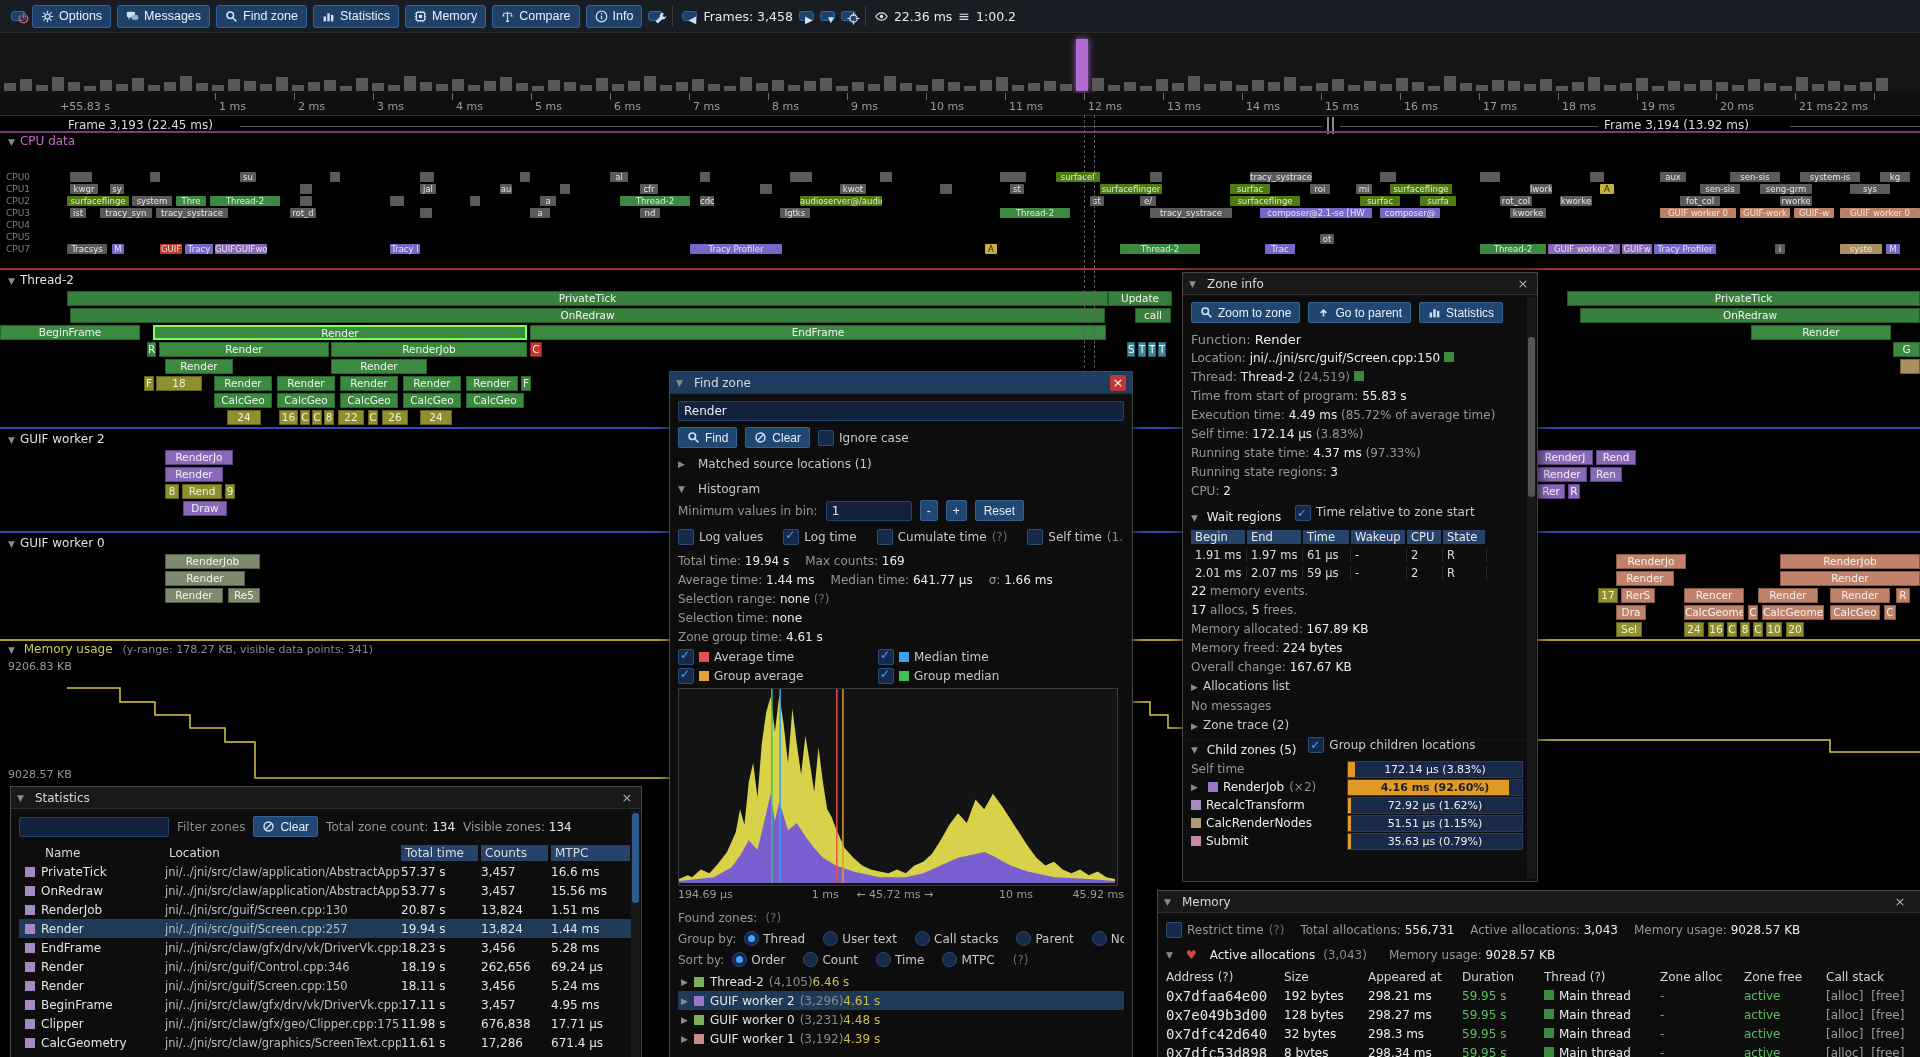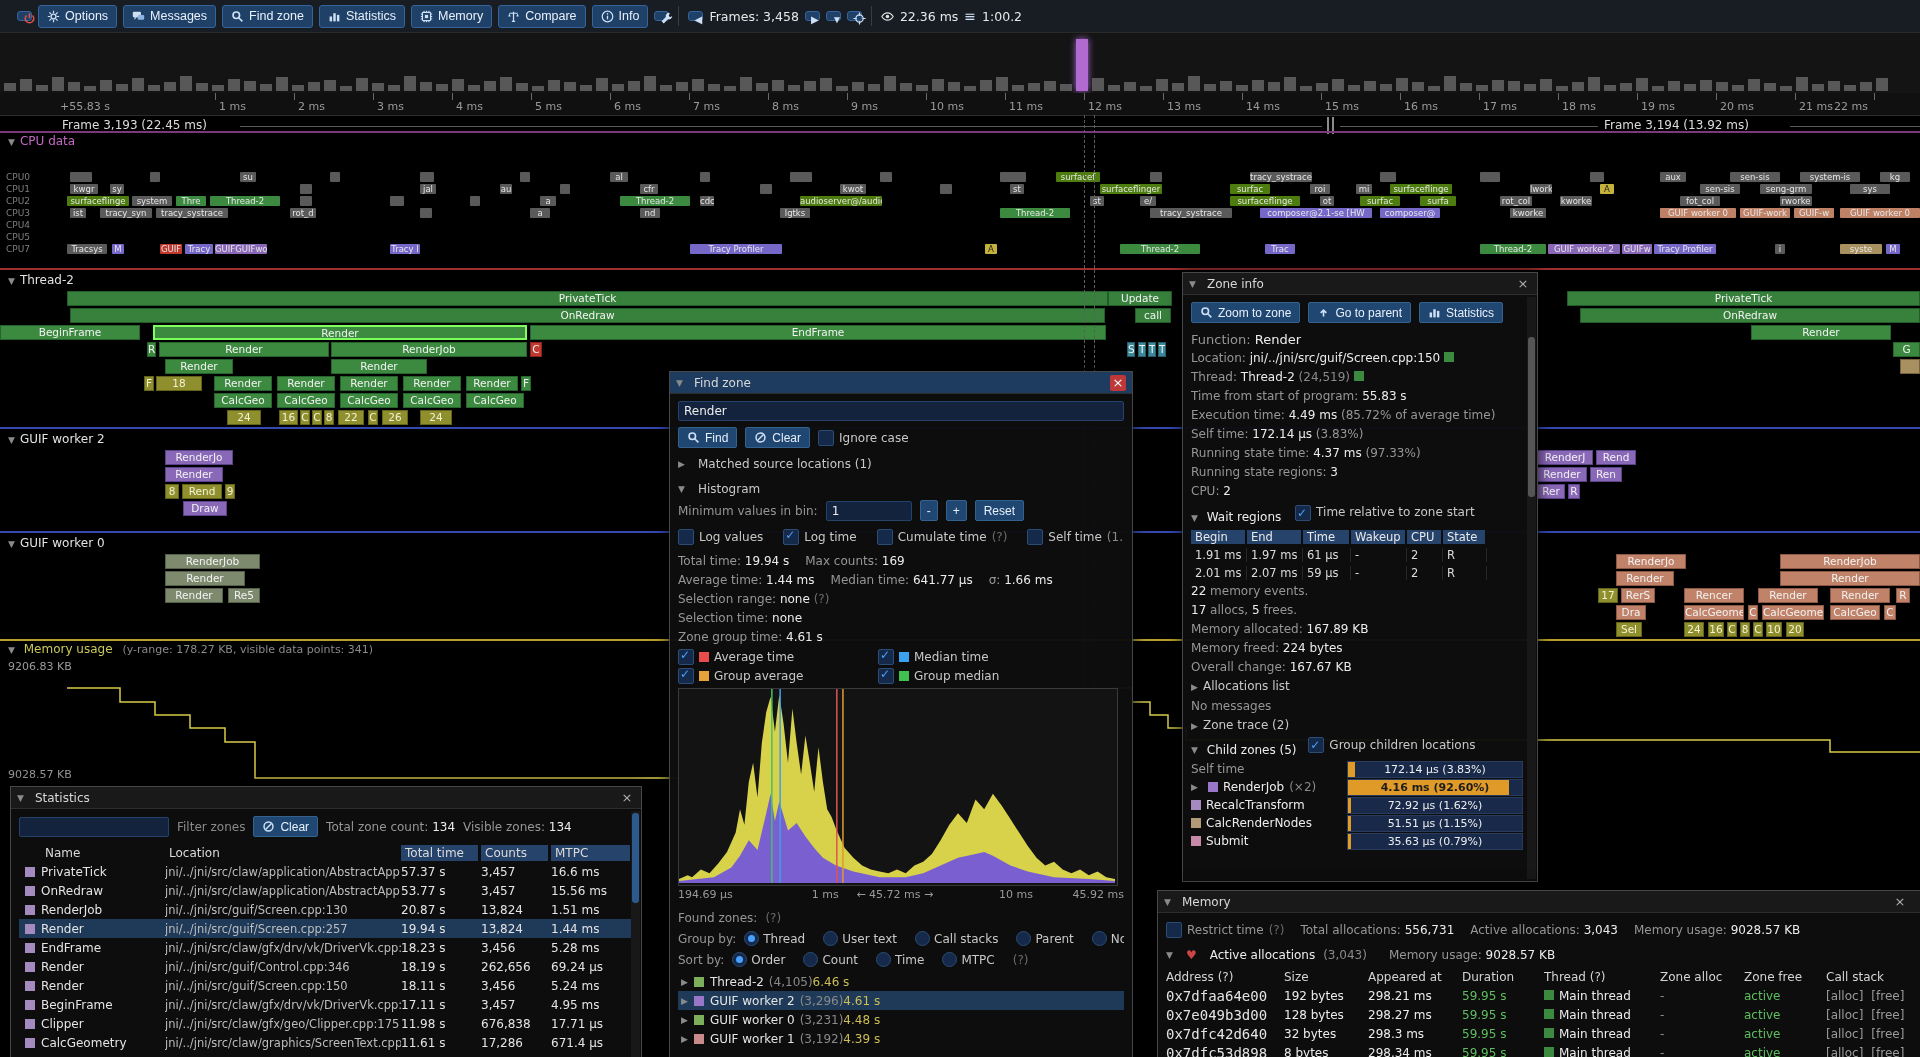--- a/index.html
+++ b/index.html
@@ -2,21 +2,21 @@
 <html><head>
 <meta charset="utf-8">
 <style>
   html,body{margin:0;padding:0;background:#000;}
   #app{position:relative;width:1920px;height:1057px;overflow:hidden;background:#000;
        font-family:"DejaVu Sans",sans-serif;font-size:12px;color:#c8c8c8;}
 
   
   .toolbar{position:absolute;top:0;left:0;right:0;height:33px;background:#181d24;
            border-bottom:1px solid #2a2a2a;display:flex;align-items:center;gap:6px;
-           padding:0 17px;box-sizing:border-box;z-index:50;}
+           padding:0 11px;box-sizing:border-box;z-index:50;}
   .tbtn{background:#1f4168;border:1px solid #35639c;border-radius:3px;color:#e9f0fa;height:23px;
         display:inline-flex;align-items:center;gap:5px;padding:0 8px;font-size:12.5px;cursor:pointer;}
   .tbtn.sq{padding:0 5px;min-width:15px;justify-content:center;}
   .tsep{width:1px;height:20px;background:#3c3c3c;margin:0 3px;}
   .ttext{color:#e8e8e8;display:inline-flex;align-items:center;gap:6px;font-size:12.5px;}
   .ic{width:13px;height:13px;flex:0 0 auto;}
   .arrow{color:#cfe0f5;font-size:10px;}
 
   
   .framestrip{position:absolute;top:33px;left:0;right:0;height:60px;background:#141414;
@@ -411,21 +411,21 @@
       <div class="tickmark" style="left: 1637px;"></div>
       <div class="tick-label" style="left: 1641px;">19 ms</div>
       <div class="tickmark" style="left: 1716px;"></div>
       <div class="tick-label" style="left: 1720px;">20 ms</div>
       <div class="tickmark" style="left: 1795px;"></div>
       <div class="tick-label" style="left: 1799px;">21 ms</div>
       <div class="tickmark" style="left: 1874px;"></div>
       <div class="tick-label" style="left: 1834px;">22 ms</div>
     </div>
   <div class="framesrow">
-    <span class="fr-label" style="left:62px">Frame 3,193 (22.45 ms)</span>
+    <span class="fr-label" style="left:68px">Frame 3,193 (22.45 ms)</span>
     <div class="fr-line" style="left:240px;width:1082px"></div>
     <div class="fr-sep" style="left:1327px"></div>
     <div class="fr-sep" style="left:1332px"></div>
     <div class="fr-line" style="left:1340px;width:258px"></div>
     <span class="fr-label" style="left:1604px">Frame 3,194 (13.92 ms)</span>
     <div class="fr-line" style="left:1790px;width:130px"></div>
   </div>
 
   <div class="vdash" style="left:1084px"></div>
   <div class="vdash" style="left:1094px"></div>
@@ -490,21 +490,21 @@
         <div class="cz c-gr" style="left: 300px; width: 12px;"></div>
         <div class="cz c-gr" style="left: 390px; width: 14px;"></div>
         <div class="cz c-gr" style="left: 470px; width: 10px;"></div>
         <div class="cz c-gr" style="left: 540px; width: 16px;">a</div>
         <div class="cz c-g" style="left: 620px; width: 70px;">Thread-2</div>
         <div class="cz c-gr" style="left: 700px; width: 14px;">cdc</div>
         <div class="cz c-b" style="left: 800px; width: 82px;">audioserver@/audio</div>
         <div class="cz c-gr" style="left: 1090px; width: 14px;">st</div>
         <div class="cz c-gr" style="left: 1140px; width: 16px;">e/</div>
         <div class="cz c-b" style="left: 1230px; width: 70px;">surfaceflinge</div>
-        <div class="cz c-gr" style="left: 1320px; width: 14px;">ot</div>
+        <div class="cz c-gr" style="left: 1320px; width: 14px; margin-top: 38px;">ot</div>
         <div class="cz c-b" style="left: 1360px; width: 40px;">surfac</div>
         <div class="cz c-b" style="left: 1420px; width: 36px;">surfa</div>
         <div class="cz c-gr" style="left: 1500px; width: 32px;">rot_col</div>
         <div class="cz c-gr" style="left: 1560px; width: 32px;">kworke</div>
         <div class="cz c-gr" style="left: 1680px; width: 40px;">fot_col</div>
         <div class="cz c-gr" style="left: 1780px; width: 32px;">rworke</div>
       </div>
       <div class="cpu-row">
         <span class="cpu-label">CPU3</span>
         <div class="cz c-gr" style="left: 70px; width: 16px;">ist</div>

